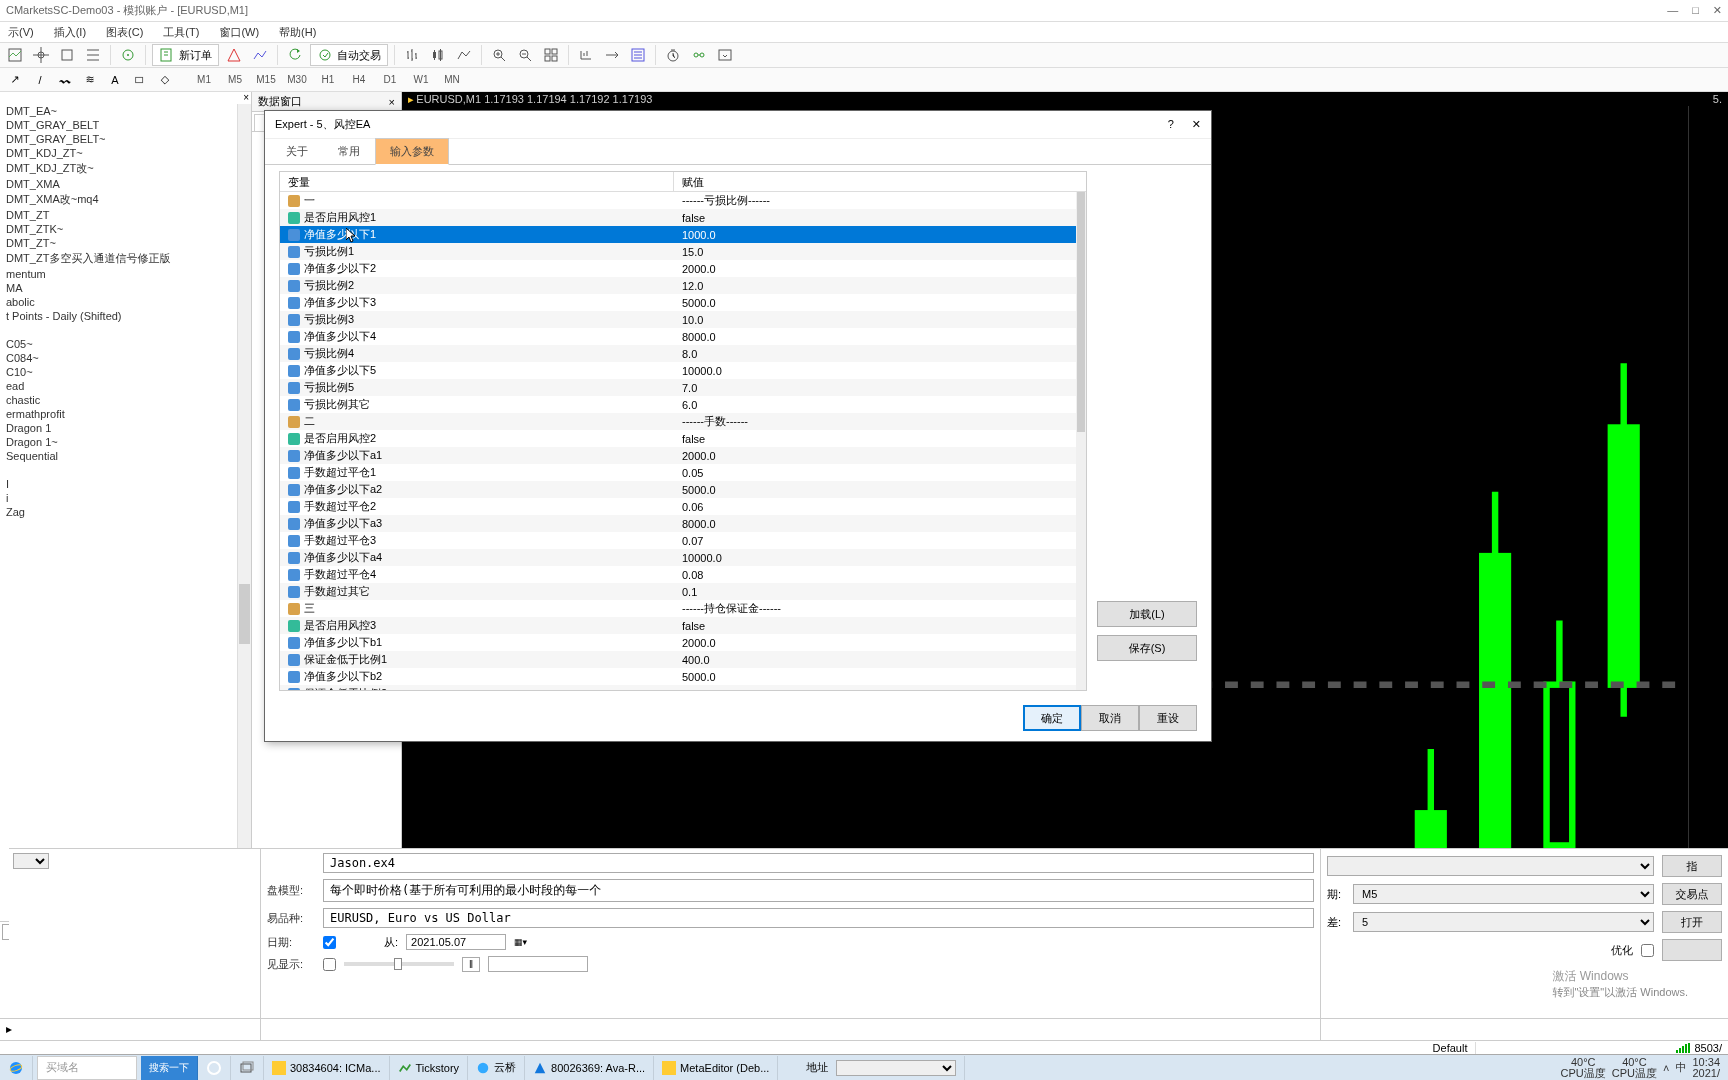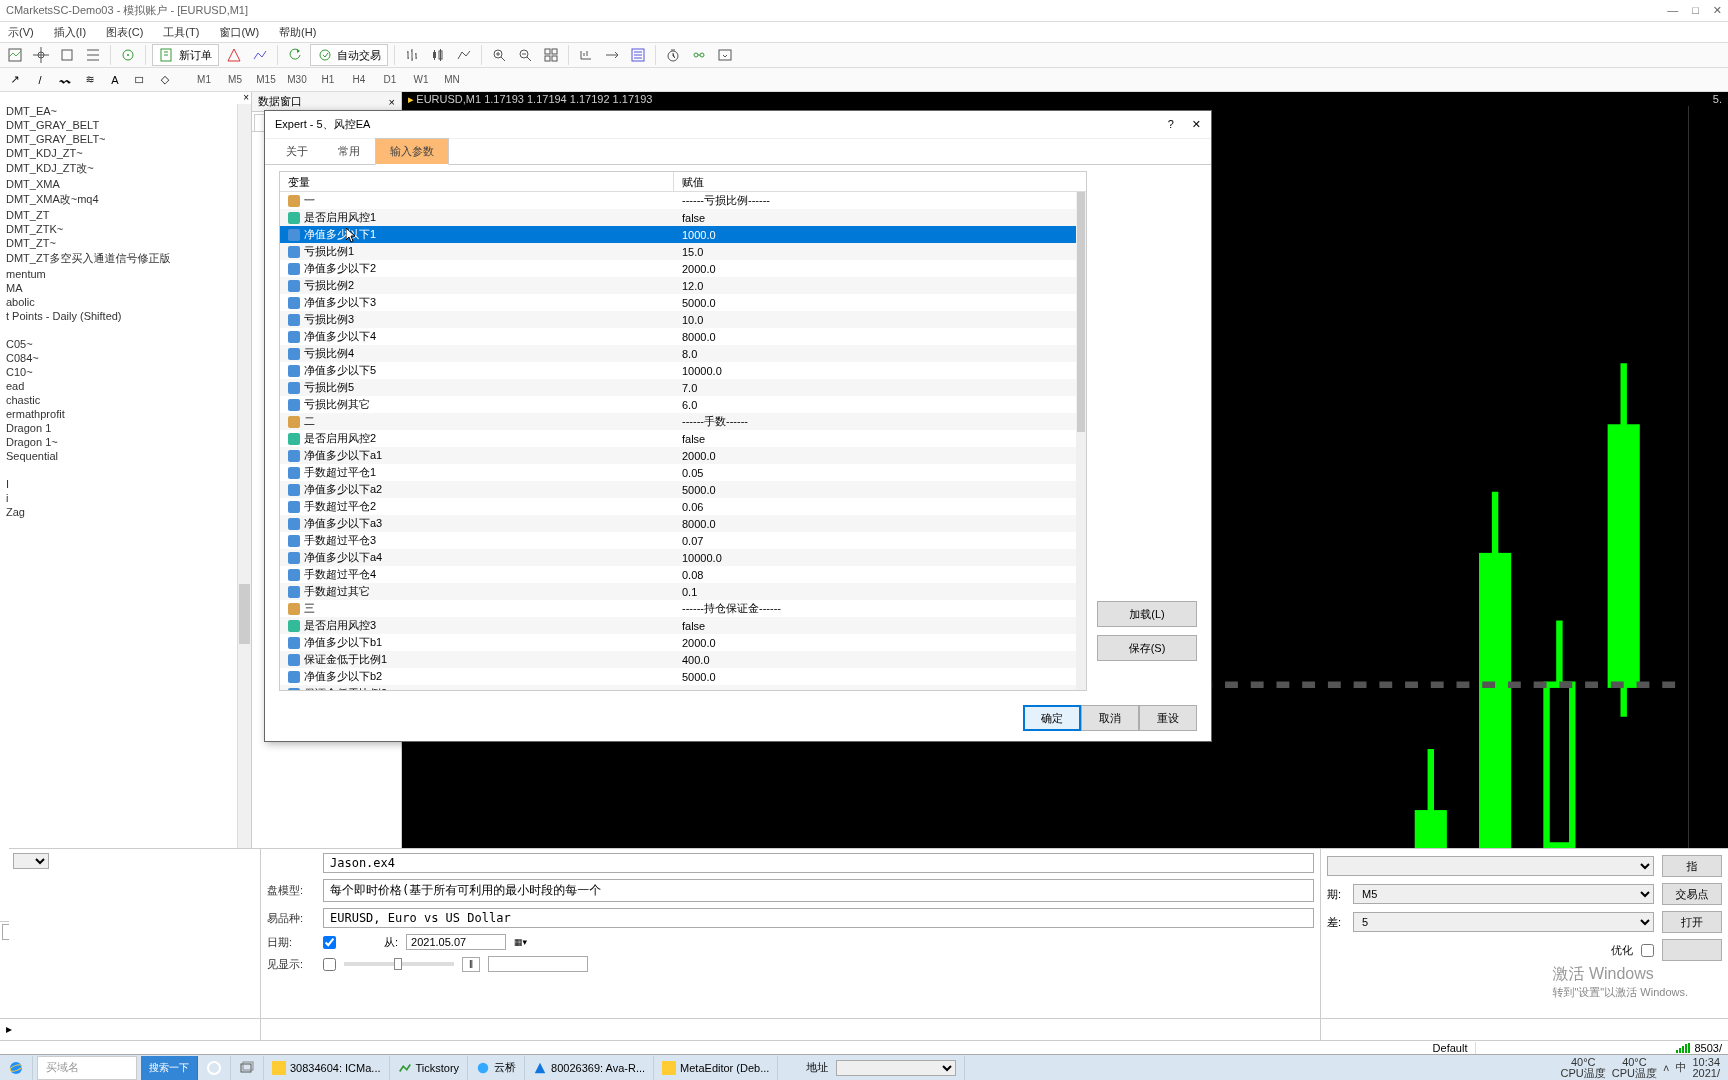--- a/index.html
+++ b/index.html
@@ -90,21 +90,21 @@
 .toolbar-input { height: 22px; border-top: 1px solid #ccc; display: flex; align-items: center; padding: 0 6px; gap: 8px; }
 .toolbar-input .sym { font-family: SimSun; font-size: 12px; }
 
 .statusbar { position: absolute; bottom: 0; left: 0; right: 0; height: 14px; background: #fff; border-top: 1px solid #ccc; display: flex; align-items: center; font-size: 10px; padding: 0 6px; }
 .statusbar .segment { padding: 0 8px; border-right: 1px solid #ddd; }
 .statusbar .right { margin-left: auto; display: flex; align-items: center; gap: 4px; }
 .bars { display: flex; gap: 1px; align-items: flex-end; height: 10px; }
 .bars span { width: 2px; background: #0a0; }
 
 .watermark { position: absolute; right: 40px; bottom: 80px; color: #888; font-size: 14px; z-index: 50; text-align: left; }
-.watermark .big { font-size: 16px; color: #999; }
+.watermark .big { font-size: 12px; color: #999; }
 .win-taskbar { position: absolute; bottom: 0; left: 0; right: 0; height: 26px; background: #d9e6f2; border-top: 1px solid #aaa; display: flex; align-items: center; z-index: 200; }
 .win-taskbar .item { height: 24px; padding: 0 8px; display: flex; align-items: center; gap: 4px; border-right: 1px solid rgba(0,0,0,0.1); font-size: 10px; }
 .win-taskbar .item.search { background: #fff; width: 100px; border: 1px solid #ccc; margin: 0 4px; }
 .win-taskbar .item.srchbtn { background: #3385d6; color: #fff; cursor: pointer; }
 .win-taskbar .systray { margin-left: auto; display: flex; align-items: center; gap: 6px; padding: 0 8px; font-size: 9px; color: #333; }
 .win-taskbar .systray .temp { display: flex; flex-direction: column; align-items: center; line-height: 1; }
 
 .slider { display: flex; align-items: center; gap: 4px; }
 .slider .track { width: 110px; height: 4px; background: #ddd; position: relative; }
 .slider .thumb { position: absolute; top: -4px; left: 50px; width: 8px; height: 12px; background: #fff; border: 1px solid #888; }

